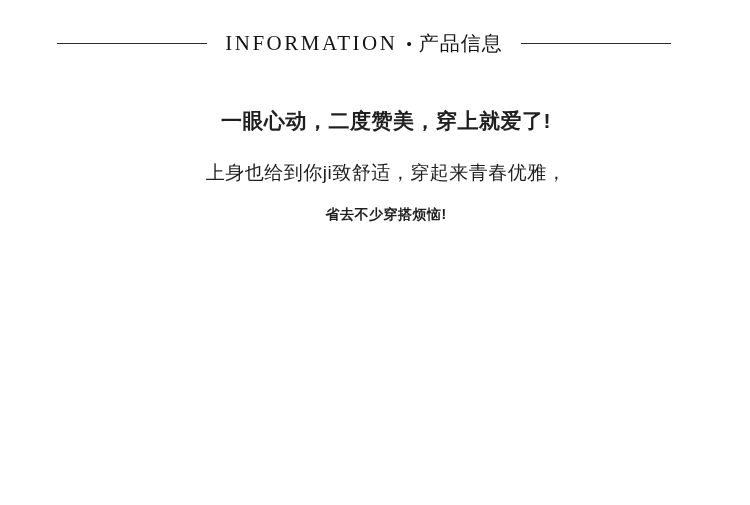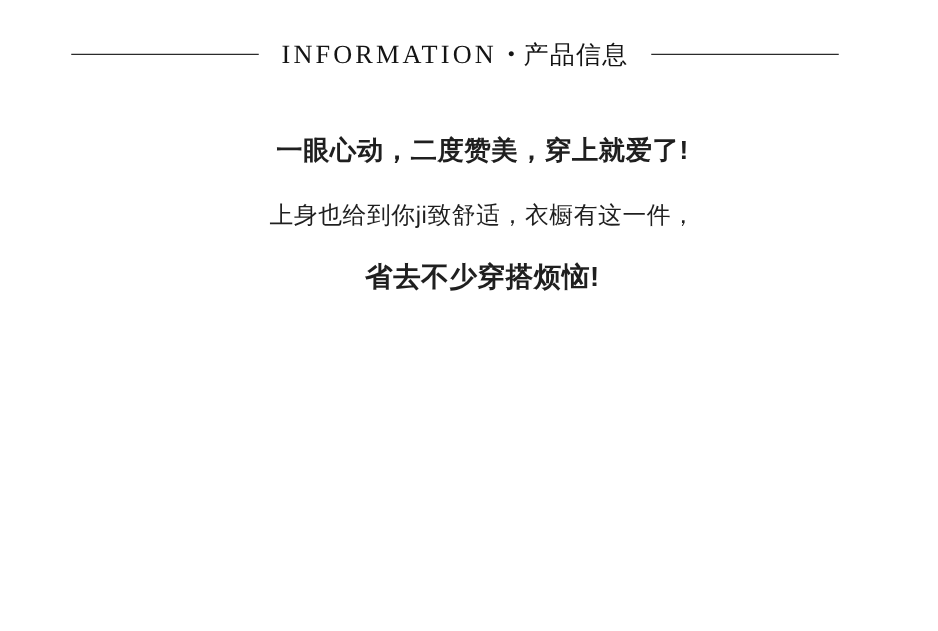--- a/index.html
+++ b/index.html
@@ -88,21 +88,21 @@
   }
   .line-3,
   .line-4,
   .line-5 {
     font-size: 19px;
     font-weight: 400;
     letter-spacing: 0.5px;
     margin-bottom: 10px;
   }
   .line-6 {
-    font-size: 22px;
+    font-size: 14px;
     font-weight: bold;
     letter-spacing: 0.5px;
     margin-top: 4px;
   }
 </style>
 </head>
 <body>
 
 <div class="page">
 
@@ -111,17 +111,17 @@
     <div class="header-title">
       <span class="header-en">INFORMATION</span>
       <span class="header-dot">•</span>
       <span class="header-cn">产品信息</span>
     </div>
     <div class="rule"></div>
   </div>
 
   <div class="copy">
     <div class="line line-1">一眼心动，二度赞美，穿上就爱了!</div>
-    <div class="line line-5">上身也给到你ji致舒适，衣橱有这一件，</div>
+    <div class="line line-5">上身也给到你ji致舒适，穿起来青春优雅，</div>
     <div class="line line-6">省去不少穿搭烦恼!</div>
   </div>
 
 </div>
 
 </body></html>

